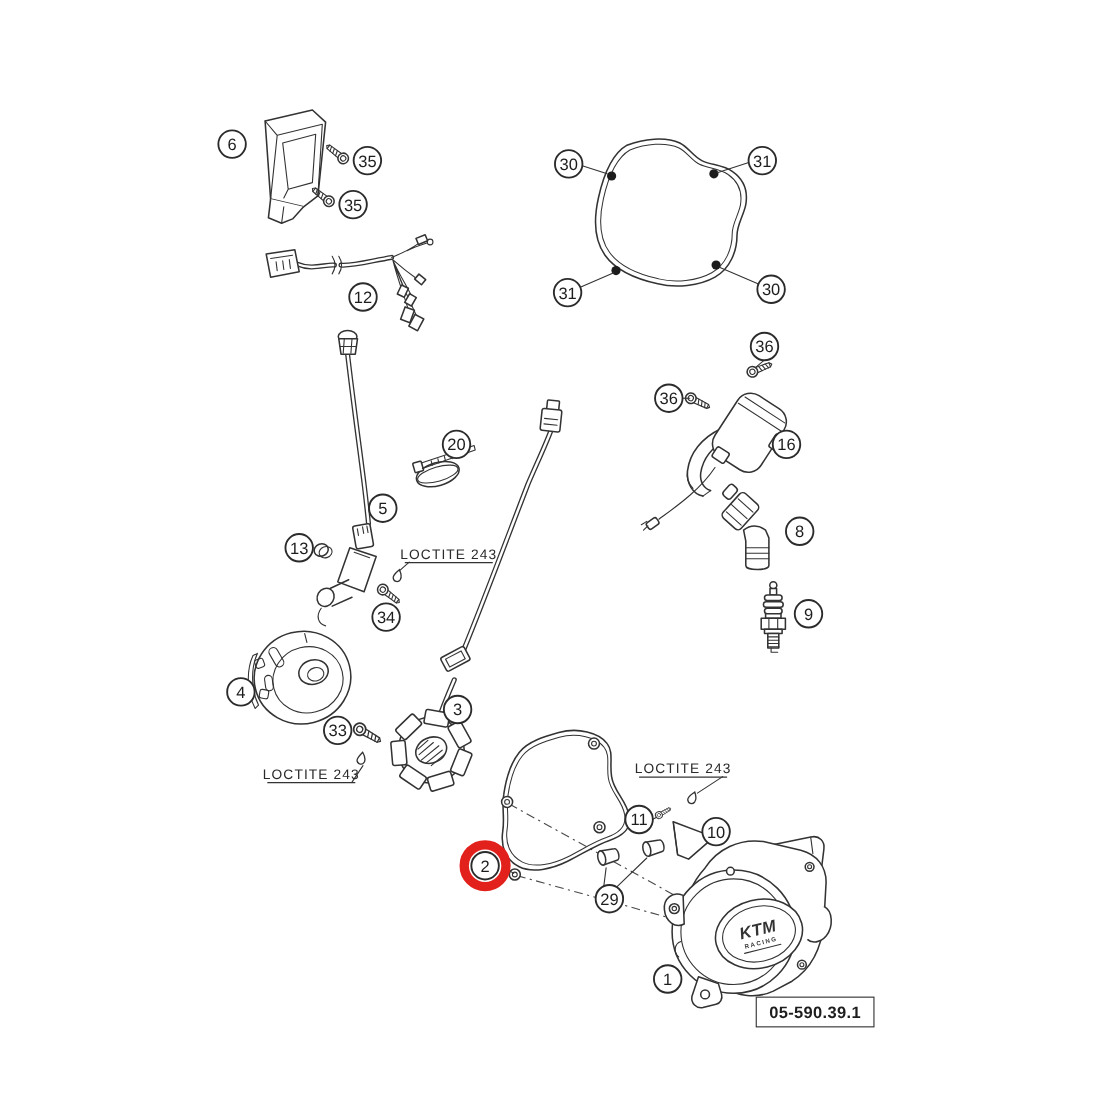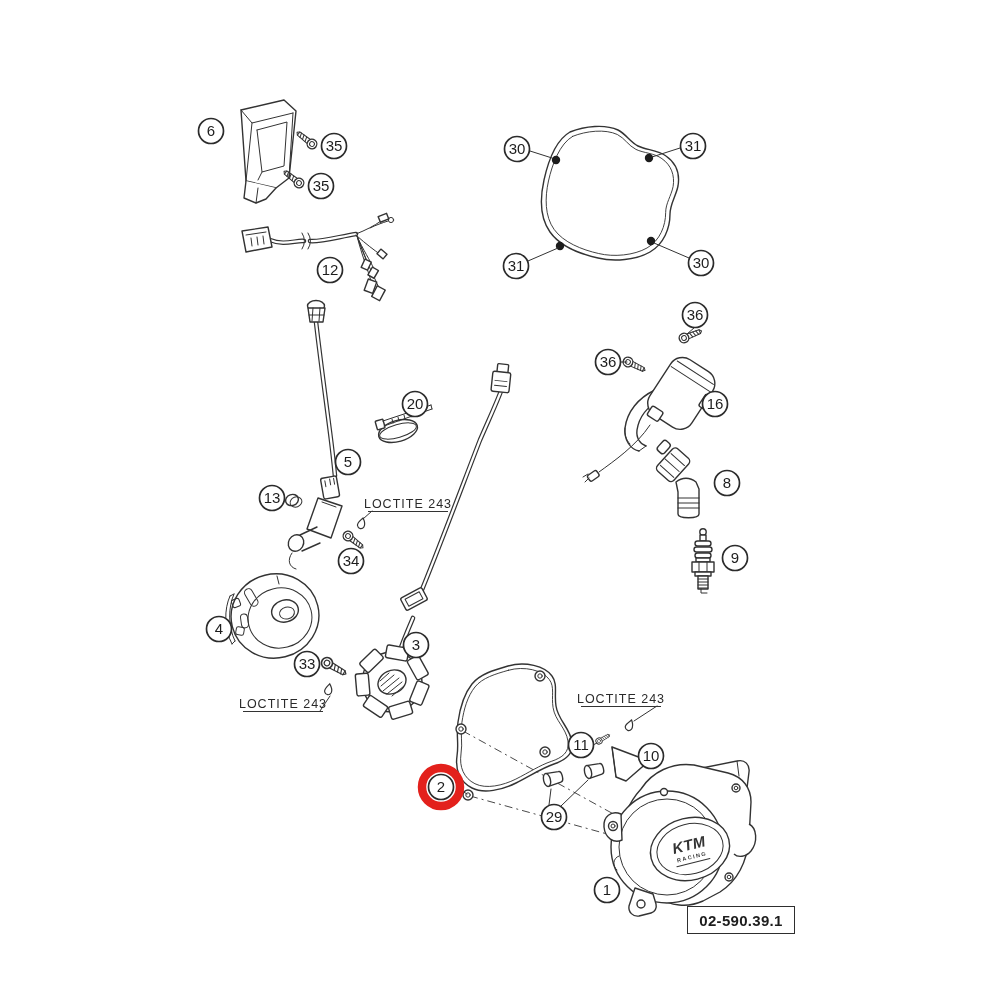--- a/index.html
+++ b/index.html
@@ -397,15 +397,15 @@
           <circle cx="554" cy="817" r="12.5" class="callout-circle"></circle>
           <text x="554" y="817" dy="0.36em" class="callout-num">29</text>
         </g>
         <g>
           <circle cx="607" cy="890" r="12.5" class="callout-circle"></circle>
           <text x="607" y="890" dy="0.36em" class="callout-num">1</text>
         </g>
       </g>
 </svg>
 
-<div id="plate">02-590.39.1</div>
+<div id="plate">05-590.39.1</div>
 
 </div>
 
 </body></html>

